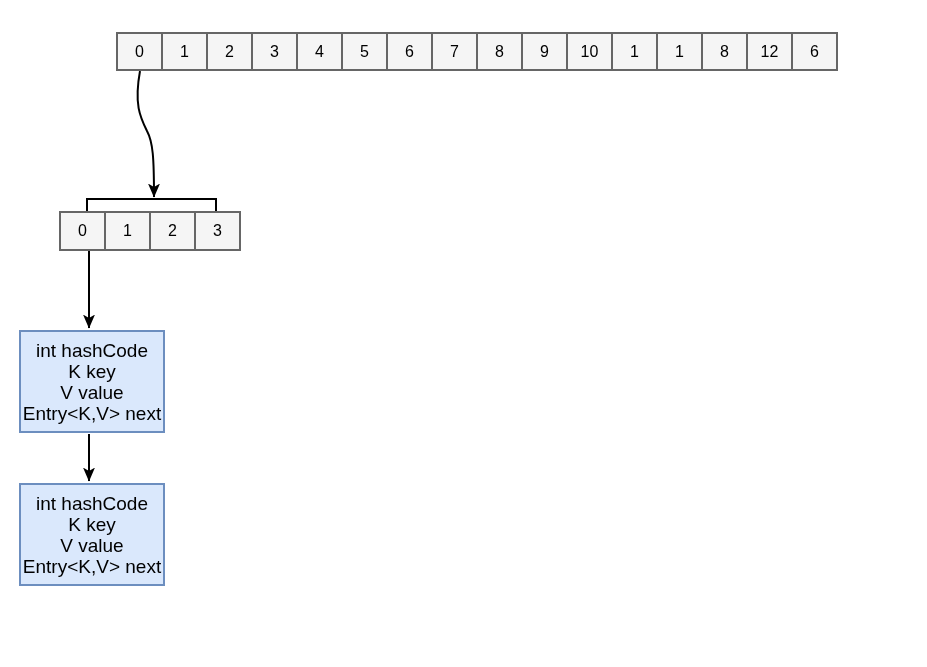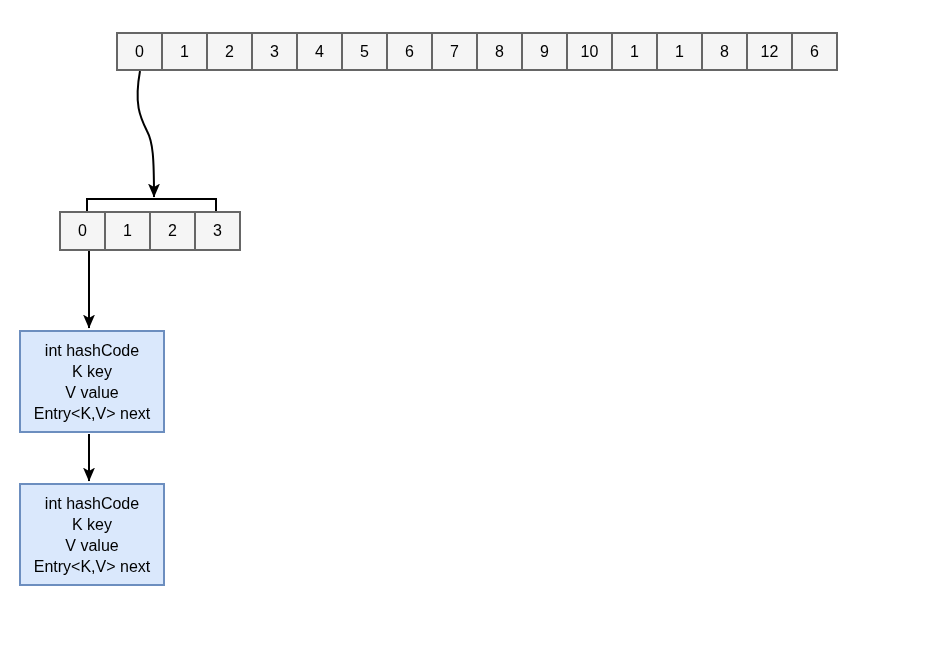--- a/index.html
+++ b/index.html
@@ -57,21 +57,21 @@
     box-sizing: border-box;
     left: 19px;
     width: 146px;
     height: 103px;
     border: 2px solid var(--entry-border, #6c8ebf);
     background: var(--entry-fill, #dae8fc);
     display: flex;
     flex-direction: column;
     align-items: center;
     justify-content: center;
-    font-size: 16px;
+    font-size: 19px;
     line-height: 21px;
     color: var(--entry-text, #000000);
     text-align: center;
   }
   .entry-box-1 { top: 330px; }
   .entry-box-2 { top: 483px; }
   .entry-line { white-space: nowrap; }
 </style>
 </head>
 <body>

